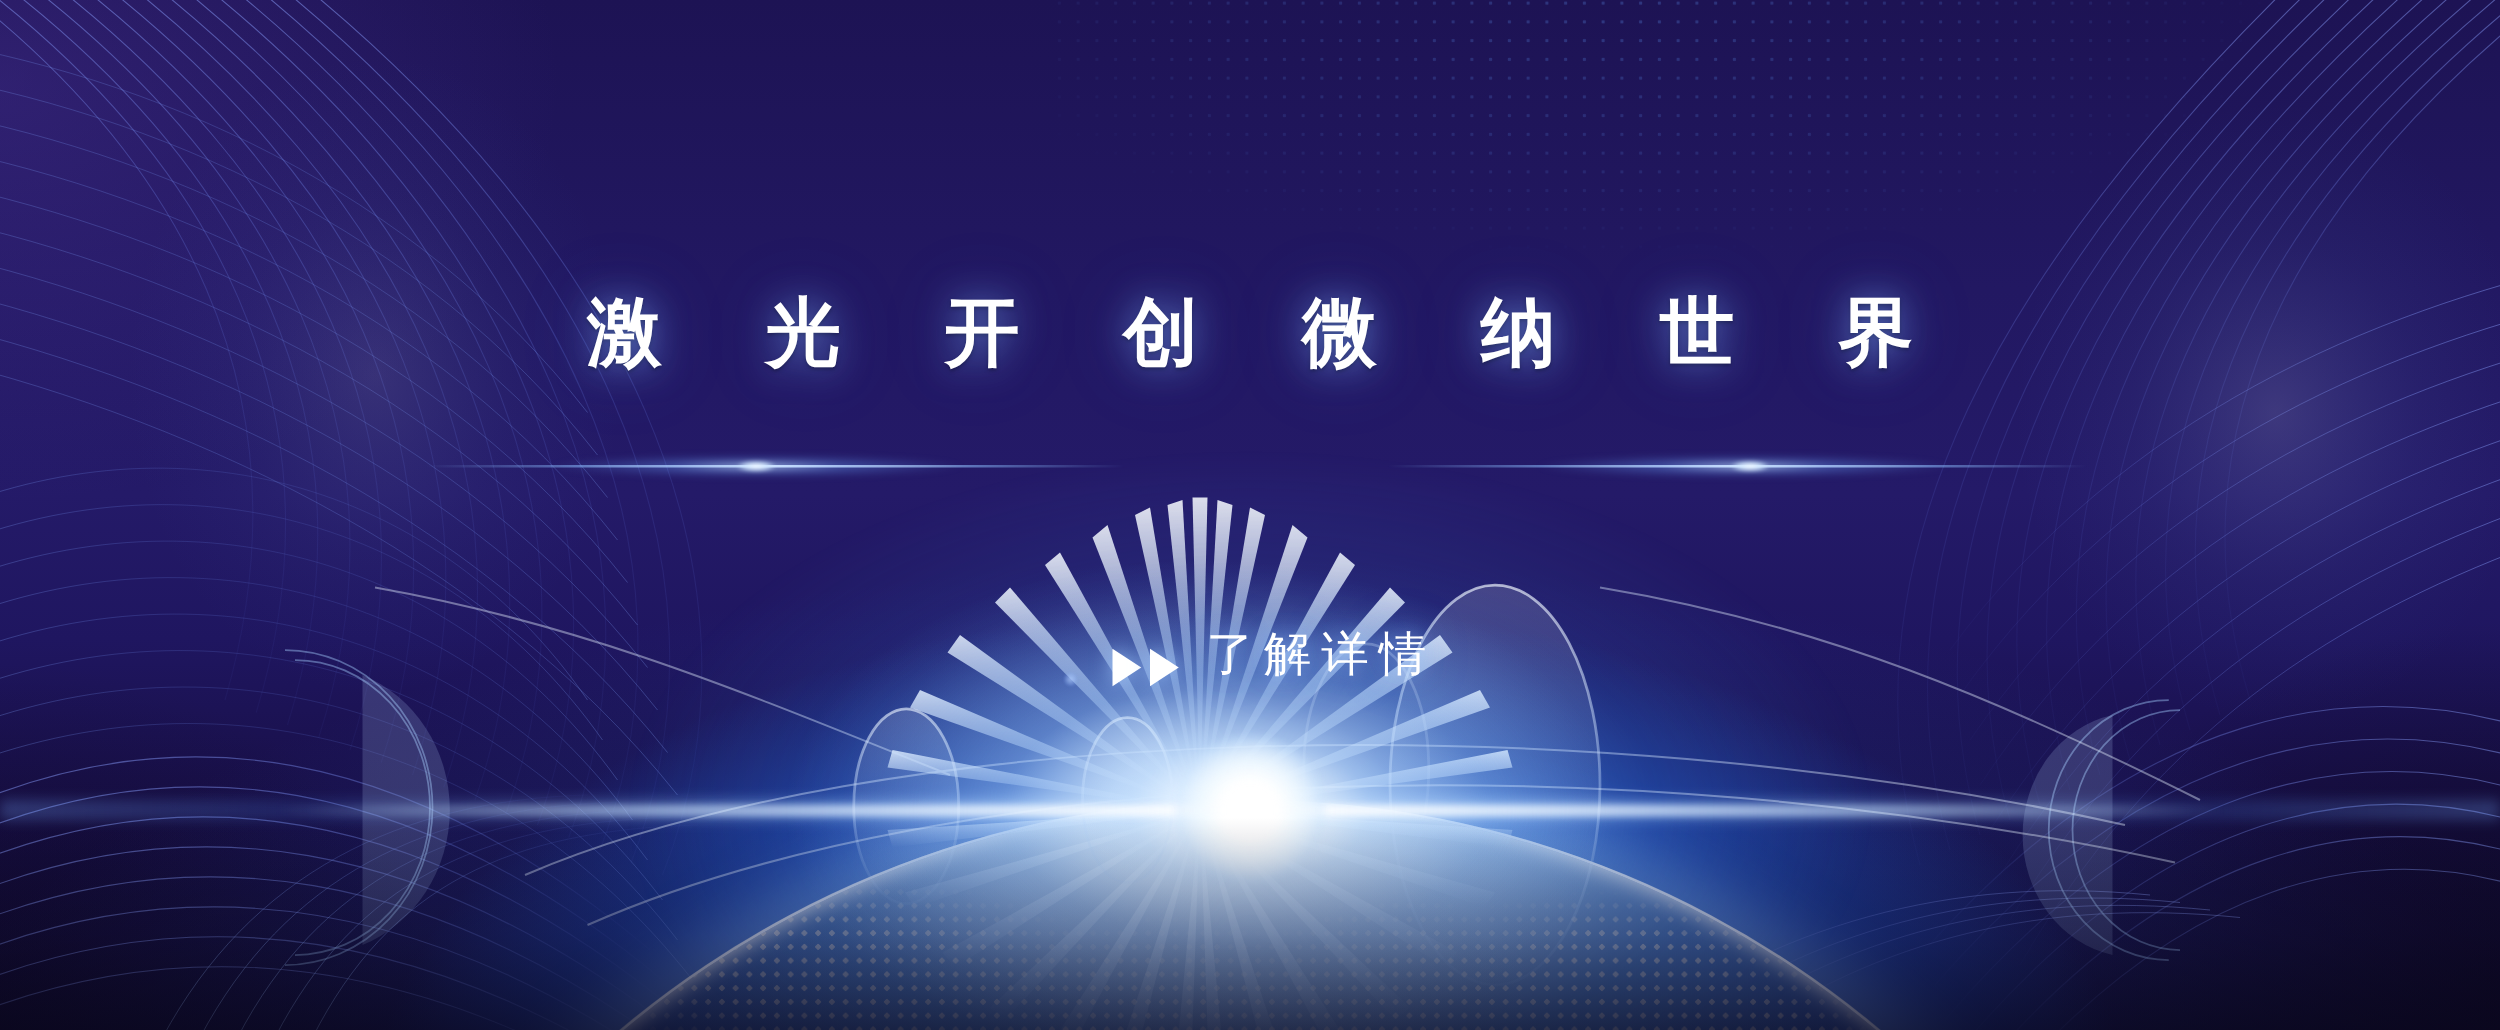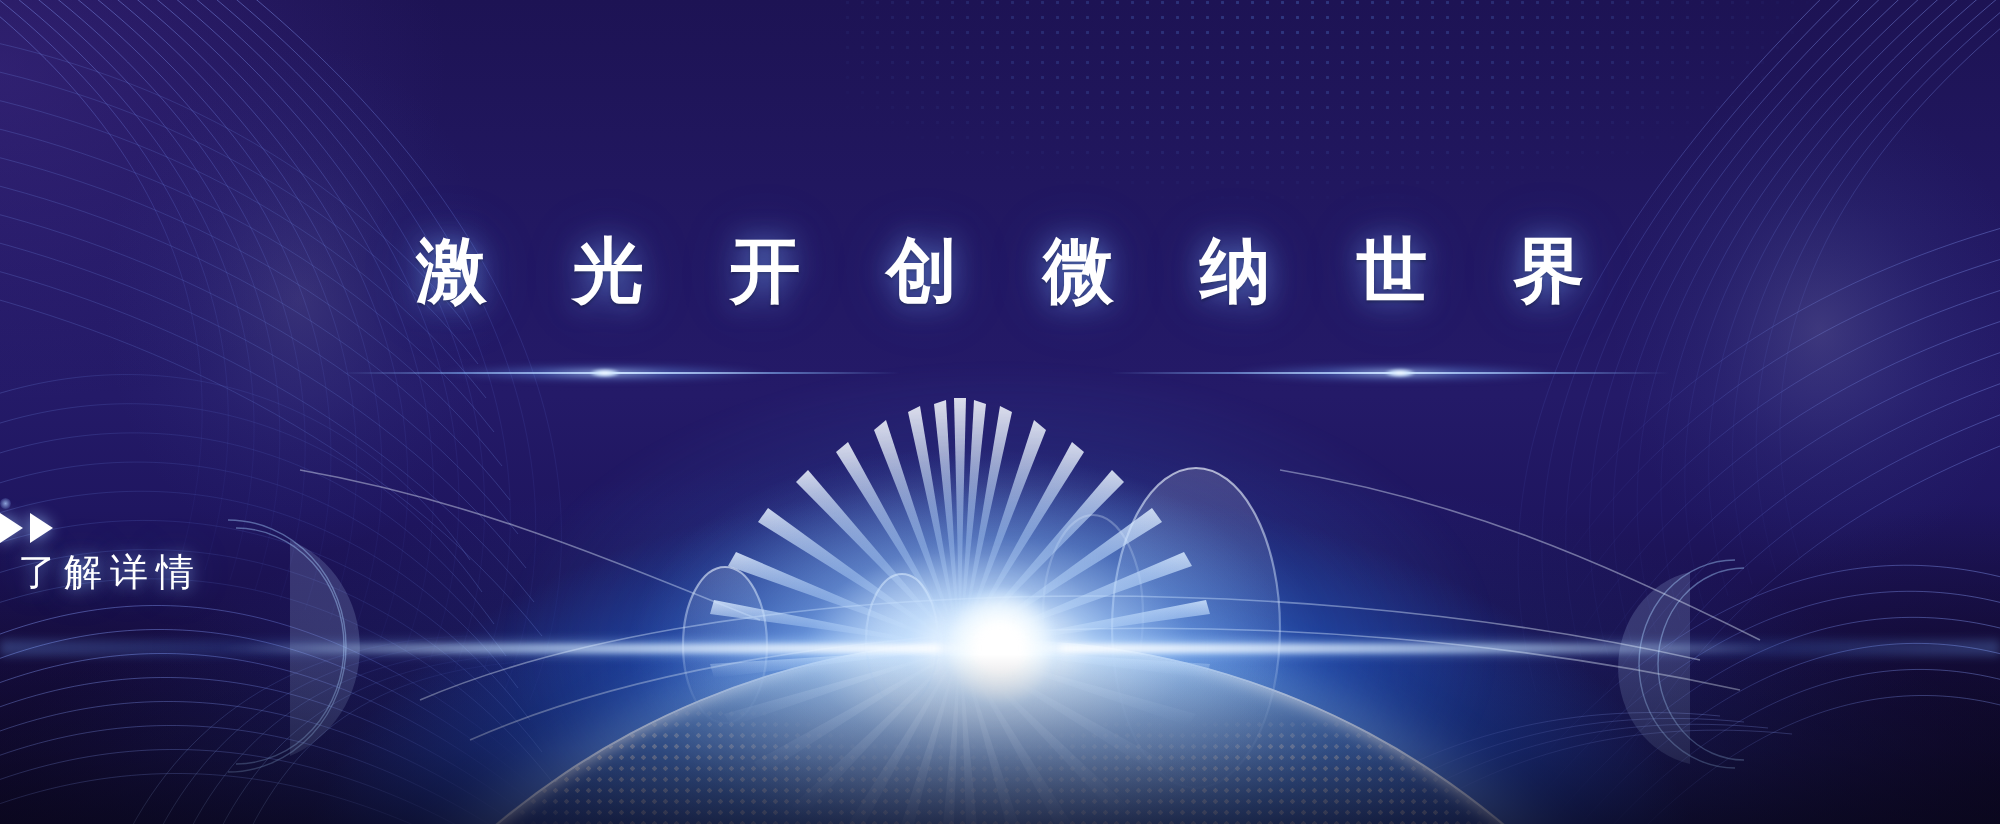--- a/index.html
+++ b/index.html
@@ -61,36 +61,35 @@
     background:radial-gradient(ellipse at center, #ffffff 0%, #cfe6ff 40%, rgba(150,200,255,0) 78%);
     filter:blur(1.6px);
   }
 
   
   .title {
     position:absolute; left:0; right:0; top:236px;
     text-align:center;
     font-family:"Liberation Serif","DejaVu Serif",serif;
     font-weight:700;
-    font-size:71px;
+    font-size:60px;
     line-height:1;
     letter-spacing:34px;
     text-indent:34px;
     color:#ffffff;
     text-shadow:0 0 26px rgba(130,180,255,.55), 0 0 60px rgba(80,140,255,.30), 0 2px 3px rgba(8,6,30,.55);
     white-space:nowrap;
     z-index:40;
   }
 
   
   .cta {
     position:absolute; left:0; right:0; top:498px;
-    display:flex; align-items:flex-start; justify-content:center; gap:4px;
+    display:flex; align-items:flex-end; justify-content:center; gap:4px;
     z-index:40;
-    flex-direction:column;
   }
   .cta-dot {
     width:11px; height:11px; border-radius:50%;
     background:radial-gradient(circle, rgba(175,205,255,.75), rgba(120,160,245,.15) 70%, transparent);
     margin-right:24px; filter:blur(.7px);
   }
   .cta-arrows { display:flex; gap:7px; }
   .arrow {
     width:0; height:0;
     border-top:15px solid transparent;

